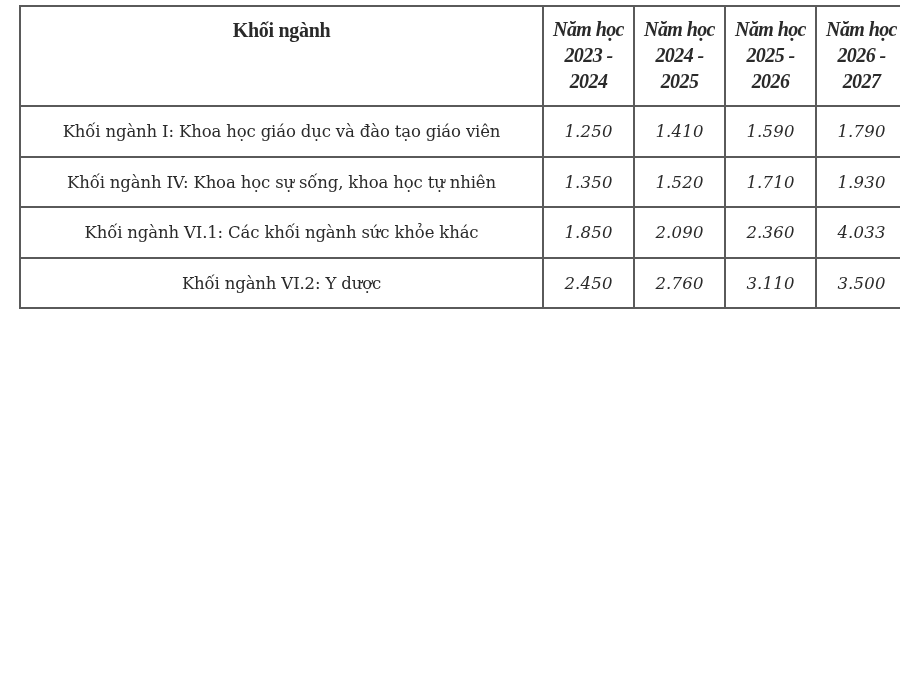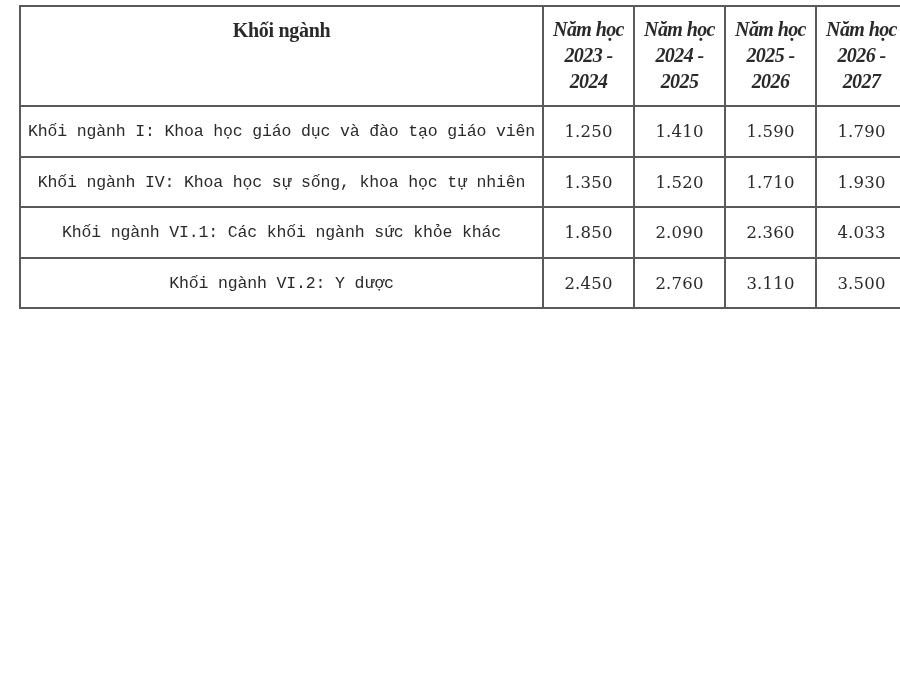--- a/index.html
+++ b/index.html
@@ -53,25 +53,25 @@
   td {
     font-size: 16.5px;
     line-height: 24.5px;
     padding-top: 13px;
     padding-bottom: 11px;
   }
   td.name {
     padding-left: 2px;
     padding-right: 2px;
     letter-spacing: -0.15px;
-    font-family: Liberation Mono, monospace;
   }
   tr.r-single td { height: 23px; }
   td.num {
     letter-spacing: 0.2px;
+    font-style: italic;
   }
 </style>
 </head>
 <body>
 
 <div class="wrap">
 <table>
   <colgroup>
     <col class="c-name">
     <col class="c-year">

